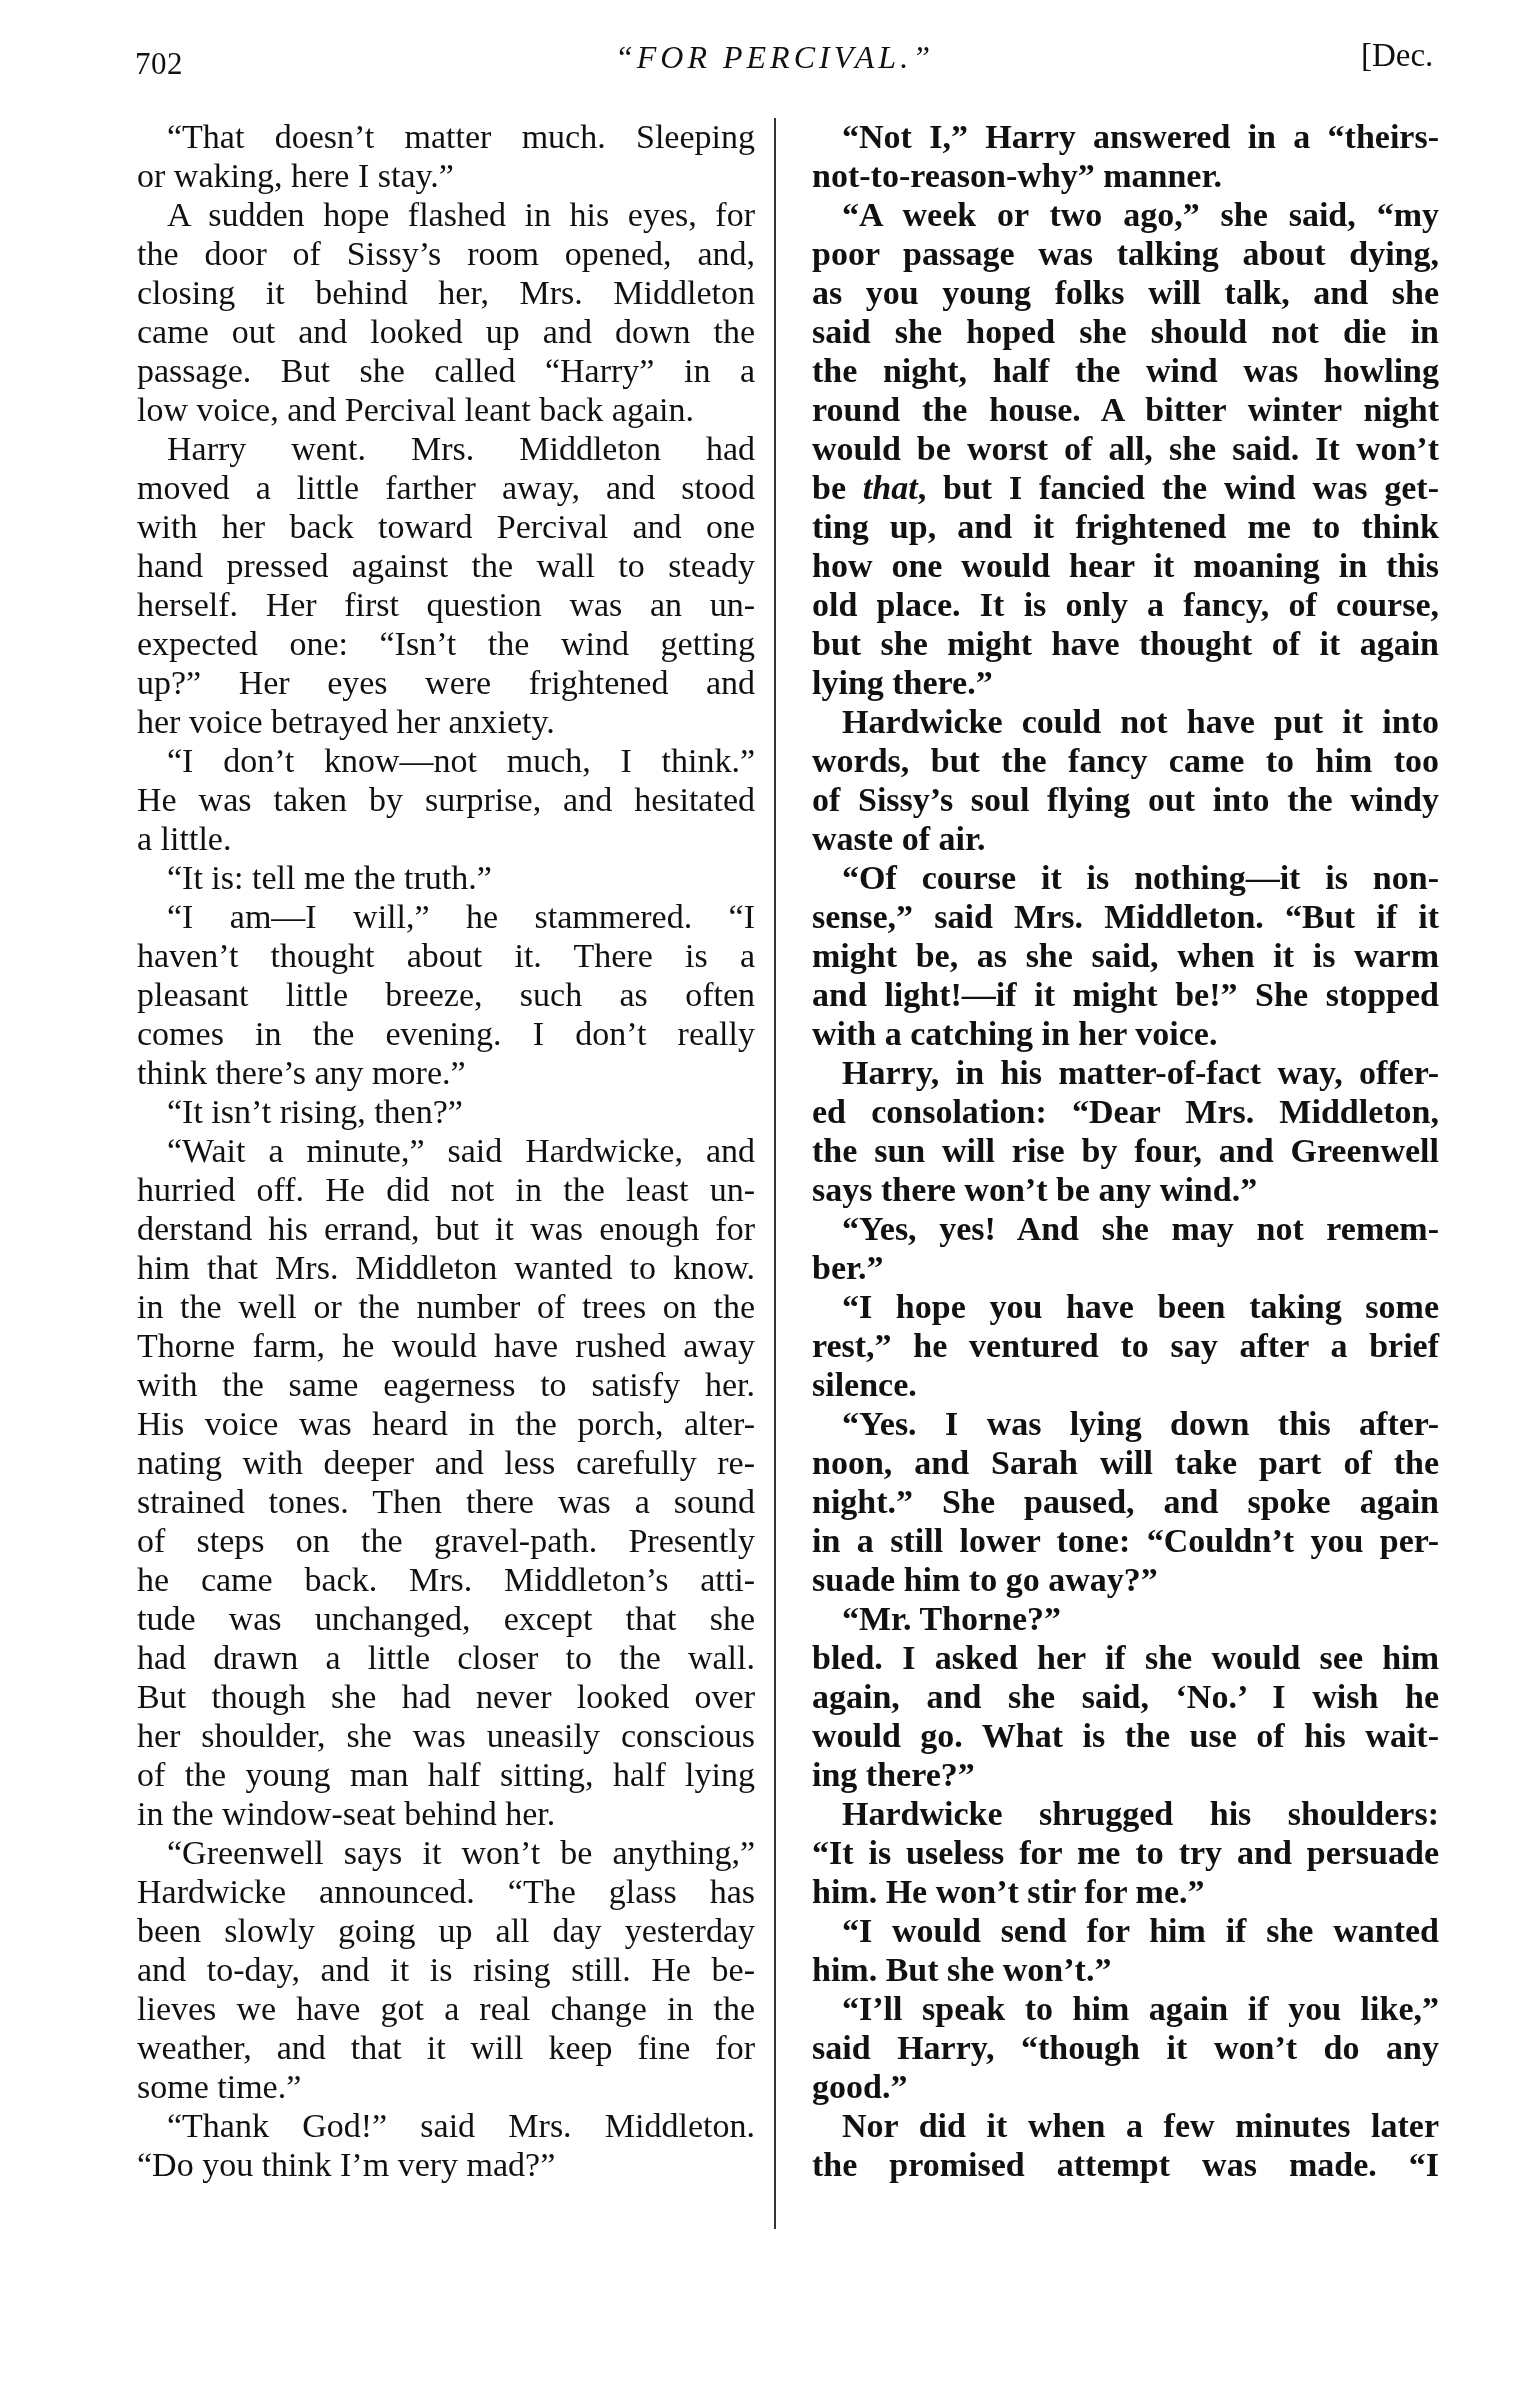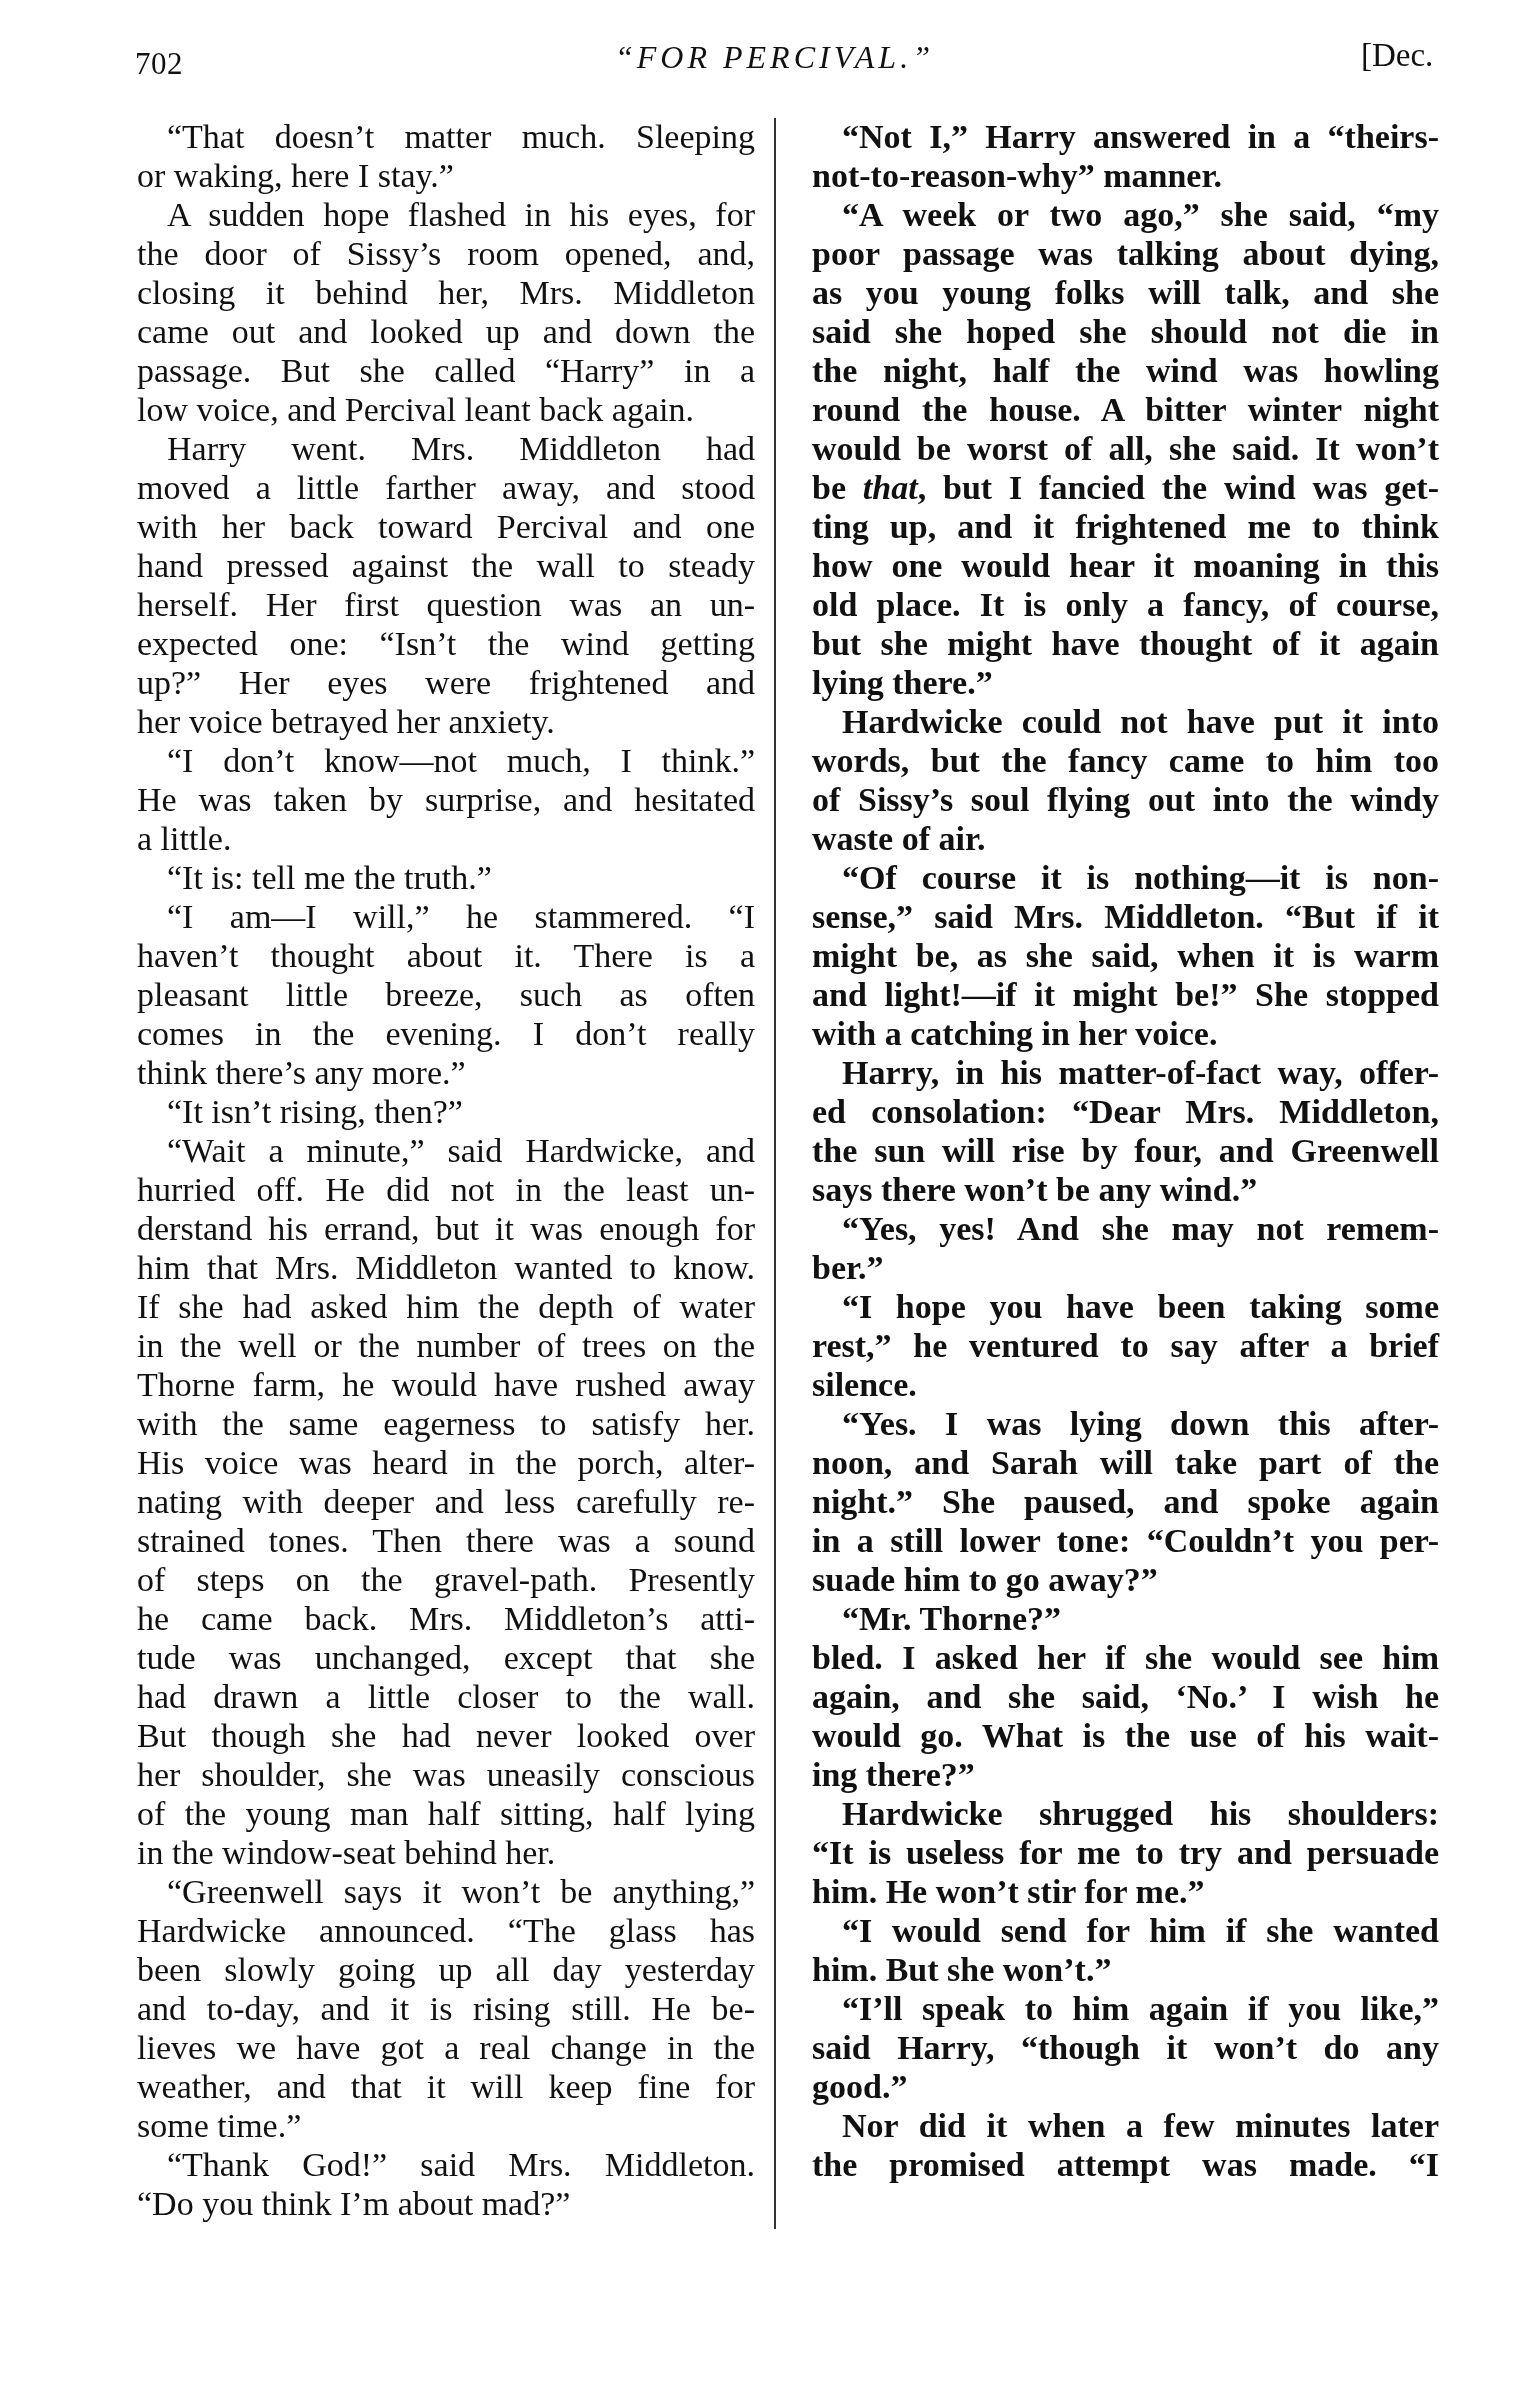--- a/index.html
+++ b/index.html
@@ -52,21 +52,20 @@
     <span class="line indent">“I am—I will,” he stammered.  “I</span>
     <span class="line">haven’t thought about it.  There is a</span>
     <span class="line">pleasant little breeze, such as often</span>
     <span class="line">comes in the evening.  I don’t really</span>
     <span class="line last">think there’s any more.”</span>
     <span class="line indent last">“It isn’t rising, then?”</span>
     <span class="line indent">“Wait a minute,” said Hardwicke, and</span>
     <span class="line">hurried off.  He did not in the least un-</span>
     <span class="line">derstand his errand, but it was enough for</span>
     <span class="line">him that Mrs. Middleton wanted to know.</span>
-    <span class="line">If she had asked him the depth of water</span>
     <span class="line">in the well or the number of trees on the</span>
     <span class="line">Thorne farm, he would have rushed away</span>
     <span class="line">with the same eagerness to satisfy her.</span>
     <span class="line">His voice was heard in the porch, alter-</span>
     <span class="line">nating with deeper and less carefully re-</span>
     <span class="line">strained tones.  Then there was a sound</span>
     <span class="line">of steps on the gravel-path.  Presently</span>
     <span class="line">he came back.  Mrs. Middleton’s atti-</span>
     <span class="line">tude was unchanged, except that she</span>
     <span class="line">had drawn a little closer to the wall.</span>
@@ -75,21 +74,21 @@
     <span class="line">of the young man half sitting, half lying</span>
     <span class="line last">in the window-seat behind her.</span>
     <span class="line indent">“Greenwell says it won’t be anything,”</span>
     <span class="line">Hardwicke announced.  “The glass has</span>
     <span class="line">been slowly going up all day yesterday</span>
     <span class="line">and to-day, and it is rising still.  He be-</span>
     <span class="line">lieves we have got a real change in the</span>
     <span class="line">weather, and that it will keep fine for</span>
     <span class="line last">some time.”</span>
     <span class="line indent">“Thank God!” said Mrs. Middleton.</span>
-    <span class="line last">“Do you think I’m about mad?”</span>
+    <span class="line last">“Do you think I’m very mad?”</span>
   </div>
 <div class="divider"></div>
 <div class="column col-right" id="col-right">
     <span class="line indent">“Not I,” Harry answered in a “theirs-</span>
     <span class="line last">not-to-reason-why” manner.</span>
     <span class="line indent">“A week or two ago,” she said, “my</span>
     <span class="line">poor passage was talking about dying,</span>
     <span class="line">as you young folks will talk, and she</span>
     <span class="line">said she hoped she should not die in</span>
     <span class="line">the night, half the wind was howling</span>

